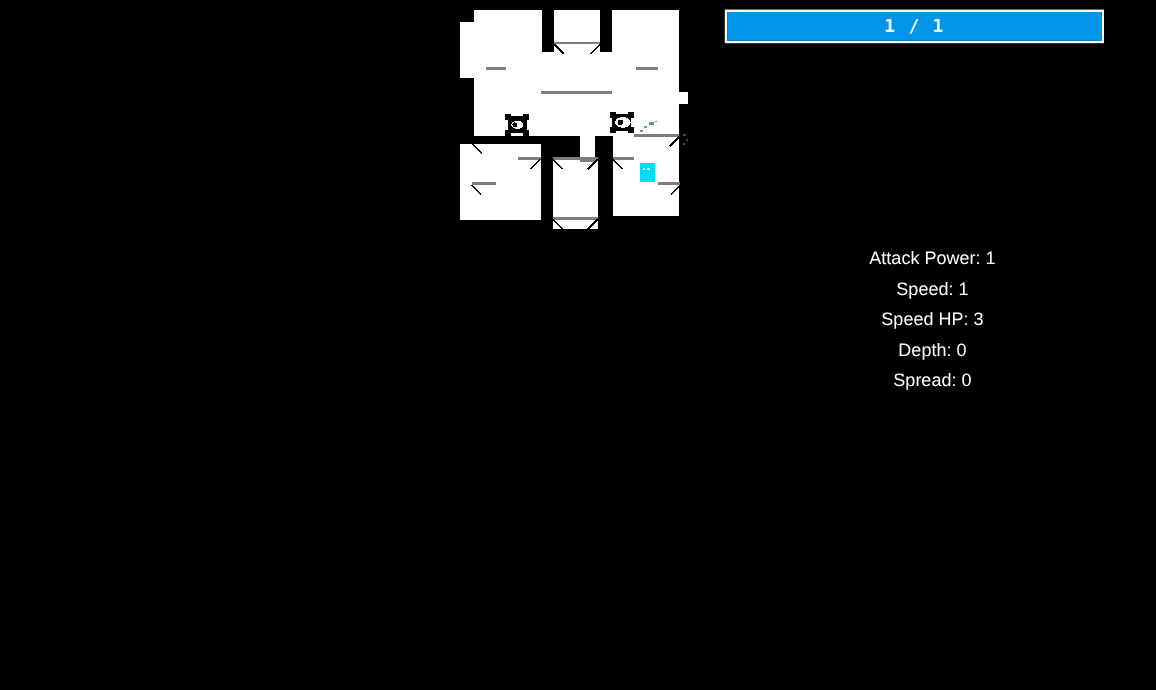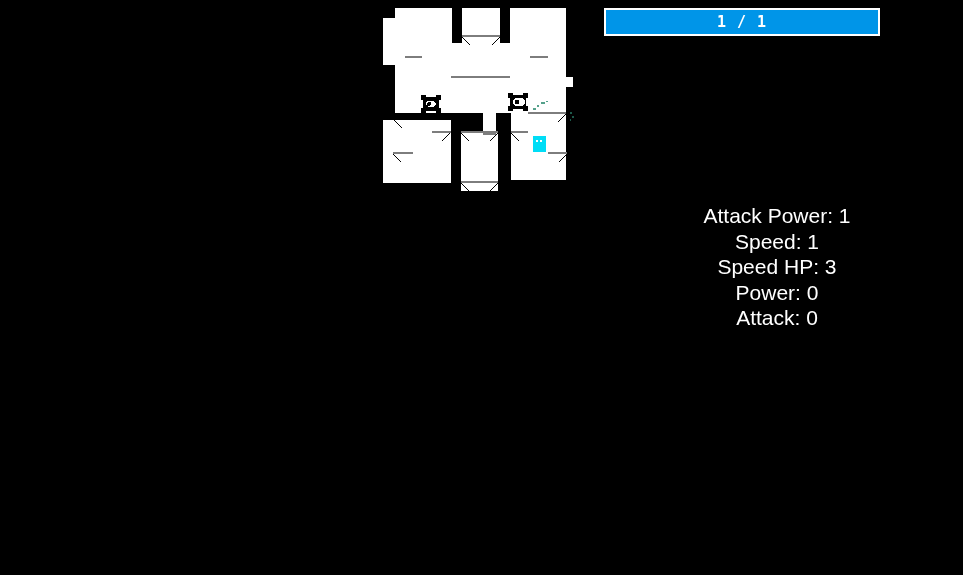--- a/index.html
+++ b/index.html
@@ -2,33 +2,33 @@
 <html><head>
 <meta charset="utf-8">
 <style>
   html,body{margin:0;padding:0;background:#000;}
   .screen{
     position:relative;width:963px;height:575px;background:#000;overflow:hidden;
     font-family:"Liberation Sans",sans-serif;
   }
   #map{position:absolute;image-rendering:pixelated;}
   .hp-bar{
-    position:absolute;left:604px;top:8px;width:276px;height:28px;
+    position:absolute;left:604px;top:8px;width:316px;height:28px;
     border:2px solid #fff;box-sizing:border-box;background:#000;
   }
   .hp-fill{position:absolute;left:0;top:0;bottom:0;}
   .hp-label{
     position:absolute;left:0;top:0;right:0;bottom:0;
     display:flex;align-items:center;justify-content:center;
     color:#fff;font-family:"DejaVu Sans Mono",monospace;
     font-weight:bold;font-size:15px;letter-spacing:1px;
   }
   .stats{
     position:absolute;left:604px;top:203px;width:346px;
-    text-align:center;color:#fff;font-size:21px;line-height:25.5px;
+    text-align:center;color:#fff;font-size:15px;line-height:25.5px;
   }
   .stat-line{white-space:nowrap;}
 </style>
 </head>
 <body>
 
 <div class="screen">
 
   <svg id="map" xmlns="http://www.w3.org/2000/svg" viewBox="0 0 192 192" shape-rendering="crispEdges" style="left: 383px; top: 0px; width: 192px; height: 192px;">
       <rect x="12" y="8" width="57" height="105" fill="#ffffff"></rect>
@@ -98,17 +98,17 @@
 
   <div class="hp-bar" style="border-color: rgb(255, 255, 255);">
     <div class="hp-fill" id="hp-fill" style="background: rgb(0, 149, 232); width: 100%;"></div>
     <div class="hp-label">1 / 1</div>
   </div>
 
   <div class="stats">
     <div class="stat-line"><span>Attack Power:</span> <span>1</span></div>
     <div class="stat-line"><span>Speed:</span> <span>1</span></div>
     <div class="stat-line"><span>Speed HP:</span> <span>3</span></div>
-    <div class="stat-line"><span>Power:</span> <span>0</span></div>
-    <div class="stat-line"><span>Attack:</span> <span>0</span></div>
+    <div class="stat-line"><span>Depth:</span> <span>0</span></div>
+    <div class="stat-line"><span>Spread:</span> <span>0</span></div>
   </div>
 
 </div>
 
 </body></html>

